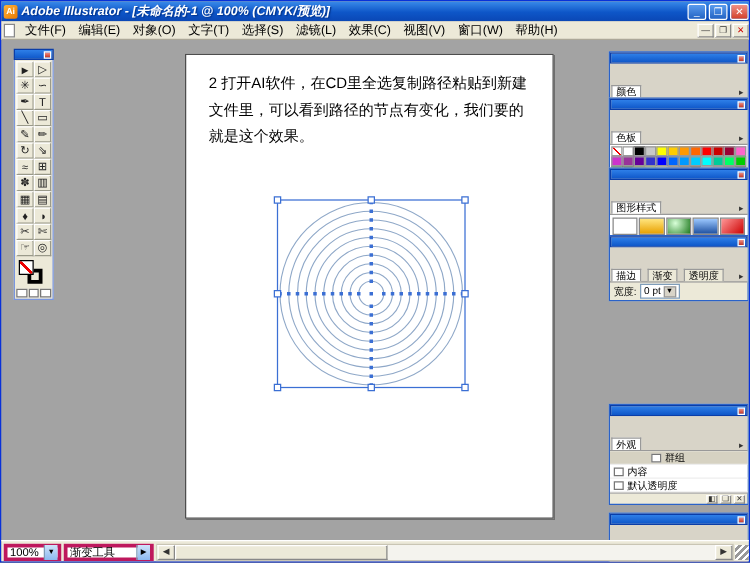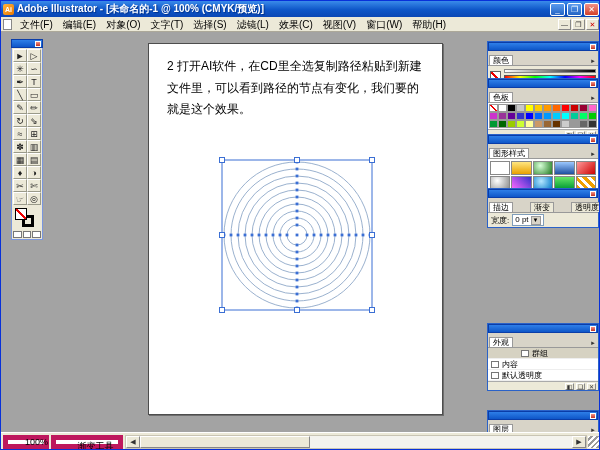--- a/index.html
+++ b/index.html
@@ -7,21 +7,21 @@
   .app { position:relative; width:600px; height:450px; overflow:hidden;
          background:var(--workspace,#A3A3A3); border:1px solid #0831D9; }
 
   
   .titlebar { position:absolute; left:0; top:0; width:600px; height:16px;
     background:linear-gradient(180deg,#3A8BEA,var(--titleblue,#0E56C8) 55%,#0A47B5);
     display:flex; align-items:center; gap:3px; padding:0 2px; }
   .app-icon { width:11px; height:11px; background:linear-gradient(135deg,#FFB43C,#E87800);
     border-radius:2px; color:#fff; font-size:7px; font-weight:bold; text-align:center; line-height:11px; }
   .title-text { flex:1; color:#fff; font-size:10px; font-weight:bold; white-space:nowrap;
-    overflow:hidden; text-shadow:1px 1px 1px #00328A; }
+    overflow:hidden; text-shadow:1px 1px 1px #00328A;font-style:italic; }
   .win-btns { display:flex; gap:2px; }
   .win-btn { width:15px; height:13px; border:1px solid #fff; border-radius:2px;
     background:linear-gradient(180deg,#5A9BEE,#2464C4); color:#fff; font-size:8px;
     line-height:11px; text-align:center; }
   .win-btn.close { background:linear-gradient(180deg,#F09186,#D2402A); }
 
   
   .menubar { position:absolute; left:0; top:16px; width:600px; height:15px;
     background:var(--panelbg,#ECE9D8); border-bottom:1px solid #ACA899;
     display:flex; align-items:center; font-size:10px; padding-left:2px; }
@@ -52,22 +52,22 @@
   .stroke-box { position:absolute; left:9px; top:9px; width:12px; height:12px;
     border:3px solid #000; background:#ECE9D8; }
   .fill-box { position:absolute; left:2px; top:2px; width:12px; height:12px; background:#fff;
     border:1px solid #000;
     background-image:linear-gradient(45deg,transparent 42%,#E00 42%,#E00 58%,transparent 58%); }
   .modes { display:flex; gap:1px; justify-content:center; margin-top:1px; }
   .mode-btn { width:9px; height:7px; background:#fff; border:1px solid #777; }
 
   
   .palette { position:absolute; width:112px; background:var(--panelbg,#ECE9D8); border:1px solid #2A62C8; }
-  .tabs { display:flex; align-items:flex-end; height:15px; background:#D8D4C8;
-    border-bottom:1px solid #999; padding-left:1px; gap:17px; }
+  .tabs { display:flex; align-items:flex-end; height:28px; background:#D8D4C8;
+    border-bottom:1px solid #999; padding-left:1px; gap:5px; }
   .tab { font-size:8px; padding:0 3px; height:10px; line-height:10px;
     background:#ECE9D8; border:1px solid #999; border-bottom:none; white-space:nowrap; }
   .tab.active { background:#fff; }
   .panel-menu { margin-left:auto; font-size:7px; width:10px; text-align:center; color:#333; }
 
   .color-content { display:flex; align-items:center; gap:3px; padding:3px 2px; }
   .none-swatch { width:11px; height:11px; background:#fff; border:1px solid #666;
     background-image:linear-gradient(45deg,transparent 42%,#E00 42%,#E00 58%,transparent 58%); }
   .color-right { flex:1; }
   .k-slider { height:4px; background:linear-gradient(90deg,#fff,#000); border:1px solid #888; margin-bottom:2px; }
@@ -106,23 +106,23 @@
   .layer-thumb { width:13px; height:10px; margin-left:2px; background:#fff; border:1px solid #666;
     background-image:radial-gradient(circle,transparent 35%,#8FA8C8 36%,#8FA8C8 42%,transparent 43%); }
   .layers-footer { height:14px; display:flex; align-items:center; font-size:8px;
     padding:0 3px; gap:2px; border-top:1px solid #999; }
   .layers-footer .grow { flex:1; }
 
   
   .statusbar { position:absolute; left:0; top:431px; width:600px; height:19px;
     background:var(--panelbg,#ECE9D8); border-top:1px solid #fff; }
   .zoom-combo { position:absolute; left:2px; top:2px; width:46px; height:14px; }
-  .tool-status { position:absolute; left:50px; top:2px; width:72px; height:14px;flex-direction:column; }
-  .combo2 { background:#fff; border:5px solid #be185d; height:14px; font-size:9px;
-    display:flex; align-items:center; padding-left:17px; gap:2px; }
+  .tool-status { position:absolute; left:50px; top:2px; width:72px; height:14px; }
+  .combo2 { background:#fff; border:3px solid #be185d; height:14px; font-size:9px;
+    display:flex; align-items:center; padding-left:2px; gap:2px; }
   .combo2 .grow { flex:1; }
   .combo2 .arrow { width:11px; height:12px; background:linear-gradient(#CFE3FB,#8CB9F0);
     border-left:1px solid #7F9DB9; font-size:6px; text-align:center; line-height:12px; }
   .h-scroll { position:absolute; left:124px; top:2px; width:462px; height:14px;
     background:#F4F3EE; border:1px solid #C9C5B4; display:flex; }
   .scroll-btn { width:14px; height:12px; background:#ECE9D8; border:1px solid;
     border-color:#fff #888 #888 #fff; font-size:7px; text-align:center; line-height:10px; color:#333; }
   .scroll-thumb { width:170px; height:12px; background:#ECE9D8; border:1px solid;
     border-color:#fff #888 #888 #fff; }
   .grip { position:absolute; right:1px; top:3px; width:12px; height:12px;

